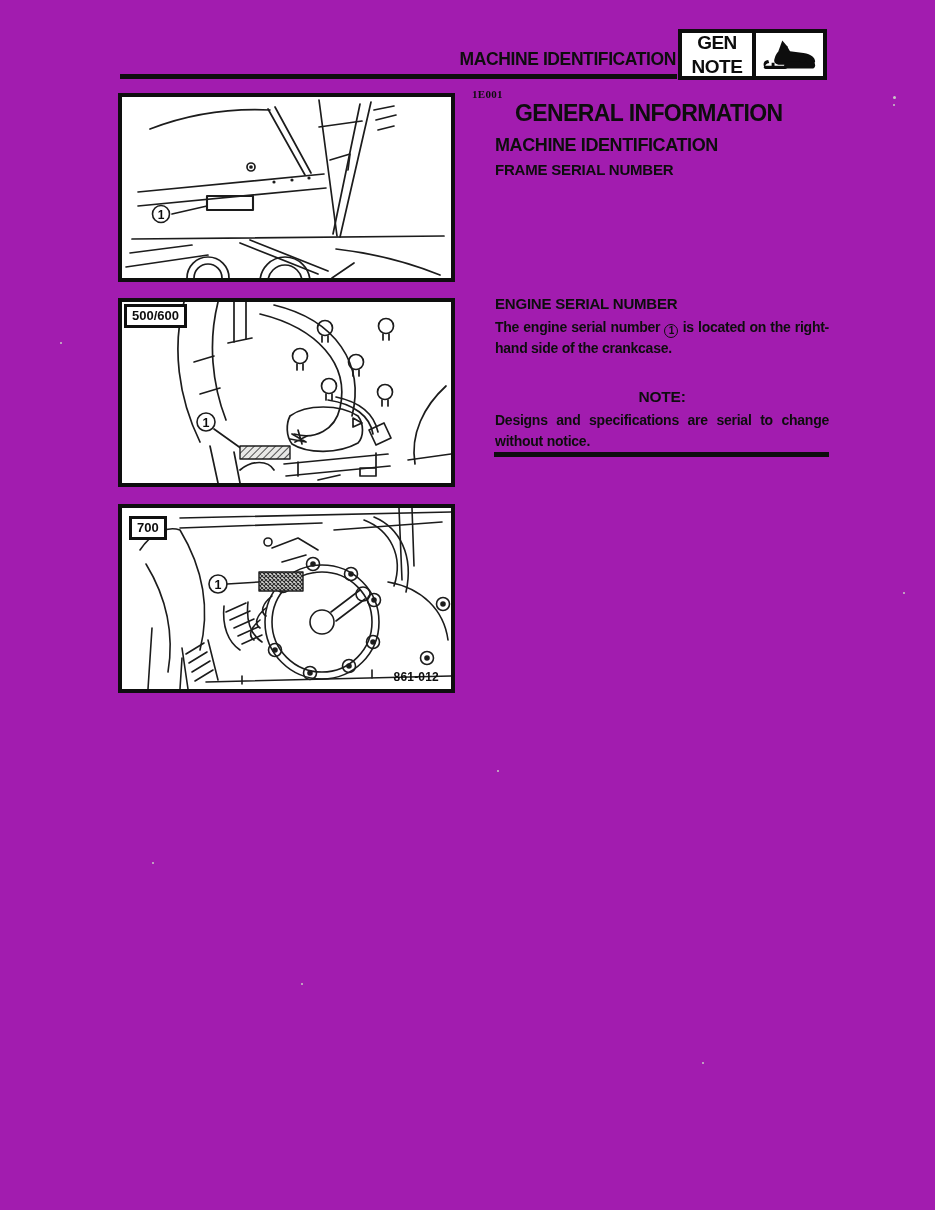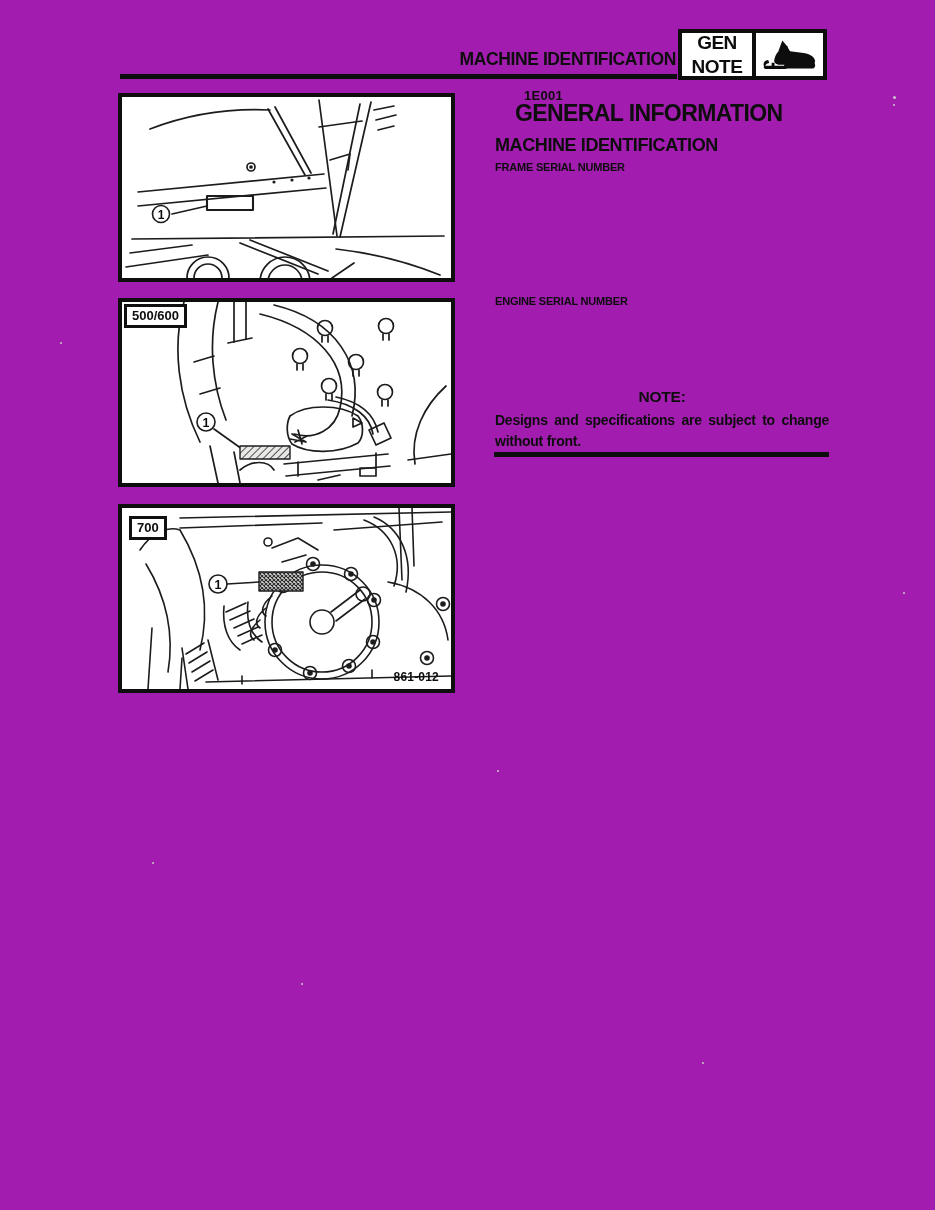--- a/index.html
+++ b/index.html
@@ -13,24 +13,24 @@
     font-size:17.5px; font-weight:bold; letter-spacing:-0.4px; }
   .hdr-rule { left:120px; top:74px; width:557px; height:4.5px; background:#0d0d0d; }
   .tab-box { left:678px; top:29px; width:149px; height:51px; border:4px solid #0d0d0d;
     background:#fff; display:flex; }
   .tab-cell-text { width:74px; border-right:4px solid #0d0d0d; display:flex; flex-direction:column;
     align-items:center; justify-content:space-between; font-weight:bold; font-size:19px;
     line-height:19px; letter-spacing:-0.5px; }
   .tab-cell-icon { flex:1; display:flex; align-items:center; justify-content:center; }
 
   
-  .doc-code { left:524px; top:88px; font-size:13px; font-weight:bold; letter-spacing:0.3px; }
+  .doc-code { left:472px; top:88px; font-size:11px; font-weight:bold; letter-spacing:0.3px;font-family:Liberation Serif, serif; }
   .h1 { left:515px; top:100px; font-size:23px; font-weight:bold; letter-spacing:-0.6px; }
   .h2 { left:495px; top:135px; font-size:18px; font-weight:bold; letter-spacing:-0.4px; }
-  .h3 { font-size:11px; font-weight:bold; letter-spacing:-0.2px; }
+  .h3 { font-size:15px; font-weight:bold; letter-spacing:-0.2px; }
   .h3-frame { left:495px; top:161px; }
   .h3-engine { left:495px; top:295px; }
   .para { left:495px; width:334px; font-size:14px; font-weight:bold; letter-spacing:-0.25px;
     line-height:21px; text-align:justify; }
   .para-frame { top:183px; }
   .para-engine { top:317px; }
   .para-note { top:410px; }
   .note-row { left:495px; top:388px; width:334px; display:flex; align-items:center;flex-direction:column; }
   .note-label { font-size:15.5px; font-weight:bold; letter-spacing:-0.2px; white-space:nowrap; }
   .note-line { flex:1; height:4px; background:#0d0d0d; margin-left:5px; margin-top:2px; }
@@ -249,26 +249,31 @@
     <div class="fig-code">861-012</div>
   </div>
 
   <div class="abs doc-code">1E001</div>
   <div class="abs h1">GENERAL INFORMATION</div>
   <div class="abs h2">MACHINE IDENTIFICATION</div>
 
   <div class="abs h3 h3-frame">FRAME SERIAL NUMBER</div>
 
   <div class="abs h3 h3-engine">ENGINE SERIAL NUMBER</div>
+  <p class="abs para para-engine">
+    <span>The engine serial number</span>
+    <span class="circ">1</span>
+    <span>is located on the right-hand side of the crankcase.</span>
+  </p>
 
   <div class="abs note-row">
     <span class="note-label">NOTE:</span>
     <span class="note-line"></span>
   </div>
-  <p class="abs para para-note">Designs and specifications are subject to change without front.</p>
+  <p class="abs para para-note">Designs and specifications are serial to change without notice.</p>
   <div class="abs end-rule"></div>
 
   <div class="speck" style="left:893px; top:96px; width:3px; height:3px;"></div>
   <div class="speck" style="left:893px; top:104px; width:2px; height:2px;"></div>
   <div class="speck" style="left:60px; top:342px; width:2px; height:2px;"></div>
   <div class="speck" style="left:903px; top:592px; width:2px; height:2px;"></div>
   <div class="speck" style="left:497px; top:770px; width:2px; height:2px;"></div>
   <div class="speck" style="left:301px; top:983px; width:2px; height:2px;"></div>
   <div class="speck" style="left:702px; top:1062px; width:2px; height:2px;"></div>
   <div class="speck" style="left:152px; top:862px; width:2px; height:2px;"></div>

